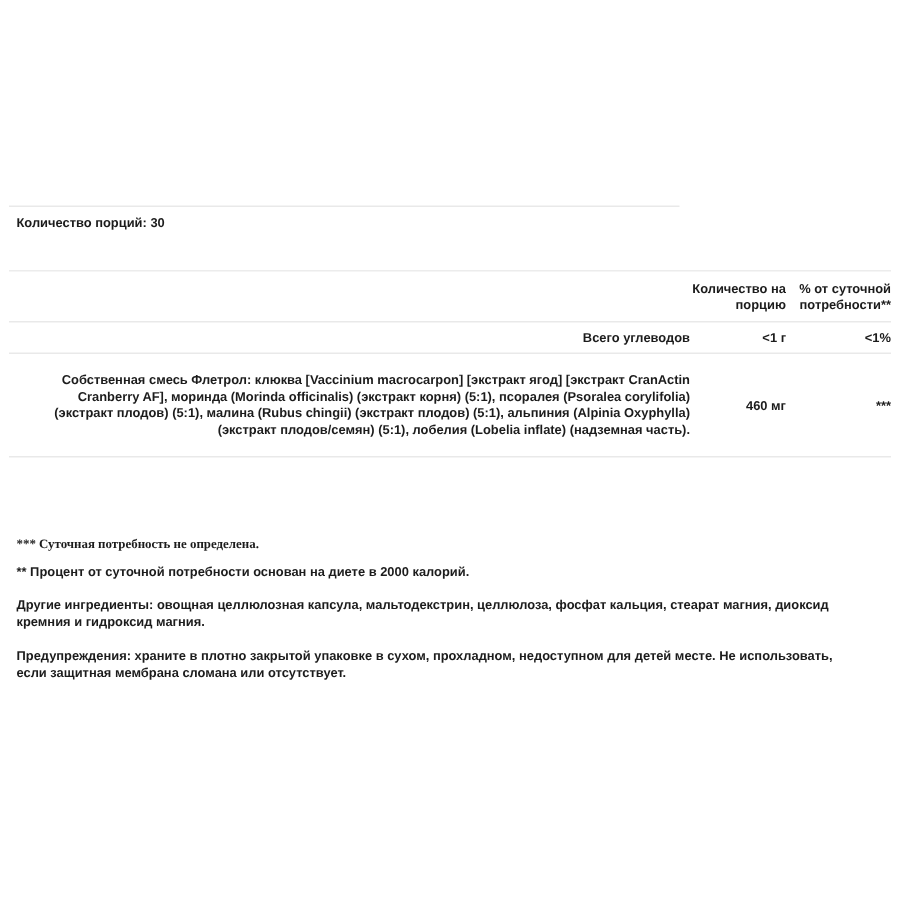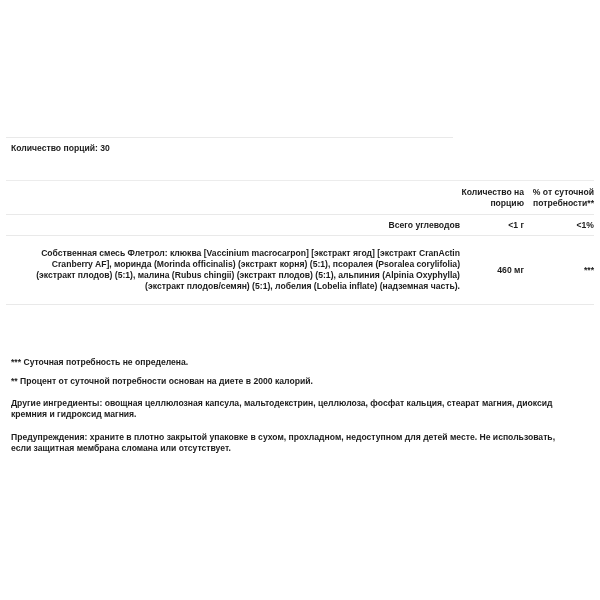--- a/index.html
+++ b/index.html
@@ -64,21 +64,21 @@
     tr.blend td { height: 68px; }
 
     .notes {
       position: absolute;
       left: 11px;
       top: 357px;
       width: 580px;
       line-height: 11px;
     }
     .notes p { margin: 0; }
-    .notes .n1 { position: absolute; top: 0; }
+    .notes .n1 { position: absolute; top: 0; font-family: Liberation Serif, serif; }
     .notes .n2 { position: absolute; top: 19px; white-space: nowrap; }
     .notes .n3 { position: absolute; top: 41px; width: 560px; }
     .notes .n4 { position: absolute; top: 75px; width: 560px; }
   </style>
 </head>
 <body>
 
 <div class="wrap">
   <div class="info-row r2">Количество порций: 30</div>
 

